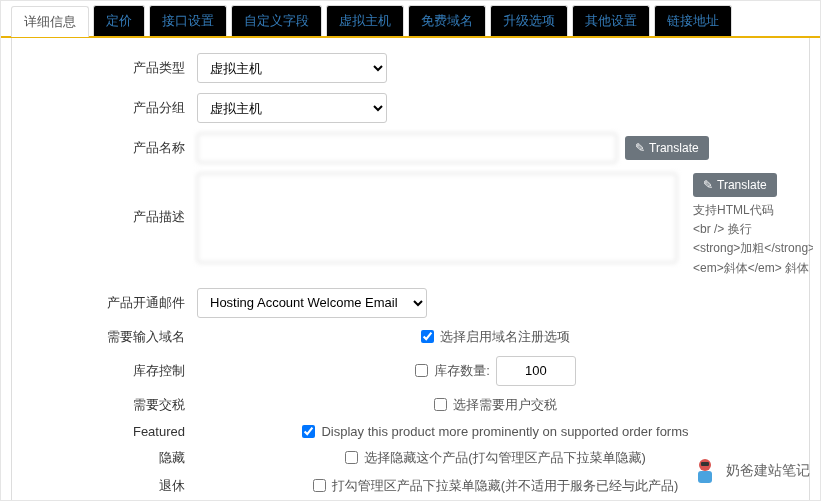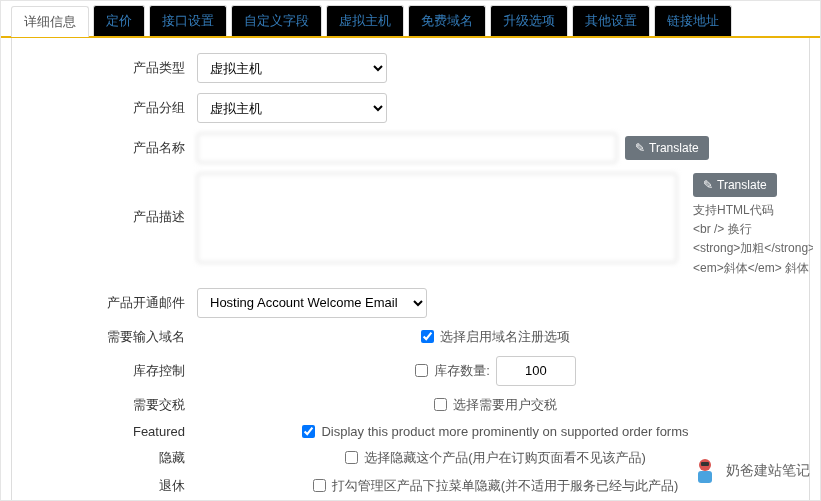--- a/index.html
+++ b/index.html
@@ -230,21 +230,21 @@
     <div class="field-col checkbox-row">
       <input type="checkbox" checked="" style="">
       <span>Display this product more prominently on supported order forms</span>
     </div>
   </div>
 
   <div class="form-row">
     <div class="label-col">隐藏</div>
     <div class="field-col checkbox-row">
       <input type="checkbox" style="">
-      <span>选择隐藏这个产品(用户在订购页面看不见该产品)</span>
+      <span>选择隐藏这个产品(打勾管理区产品下拉菜单隐藏)</span>
     </div>
   </div>
 
   <div class="form-row">
     <div class="label-col">退休</div>
     <div class="field-col checkbox-row">
       <input type="checkbox" style="">
       <span>打勾管理区产品下拉菜单隐藏(并不适用于服务已经与此产品)</span>
     </div>
   </div>

